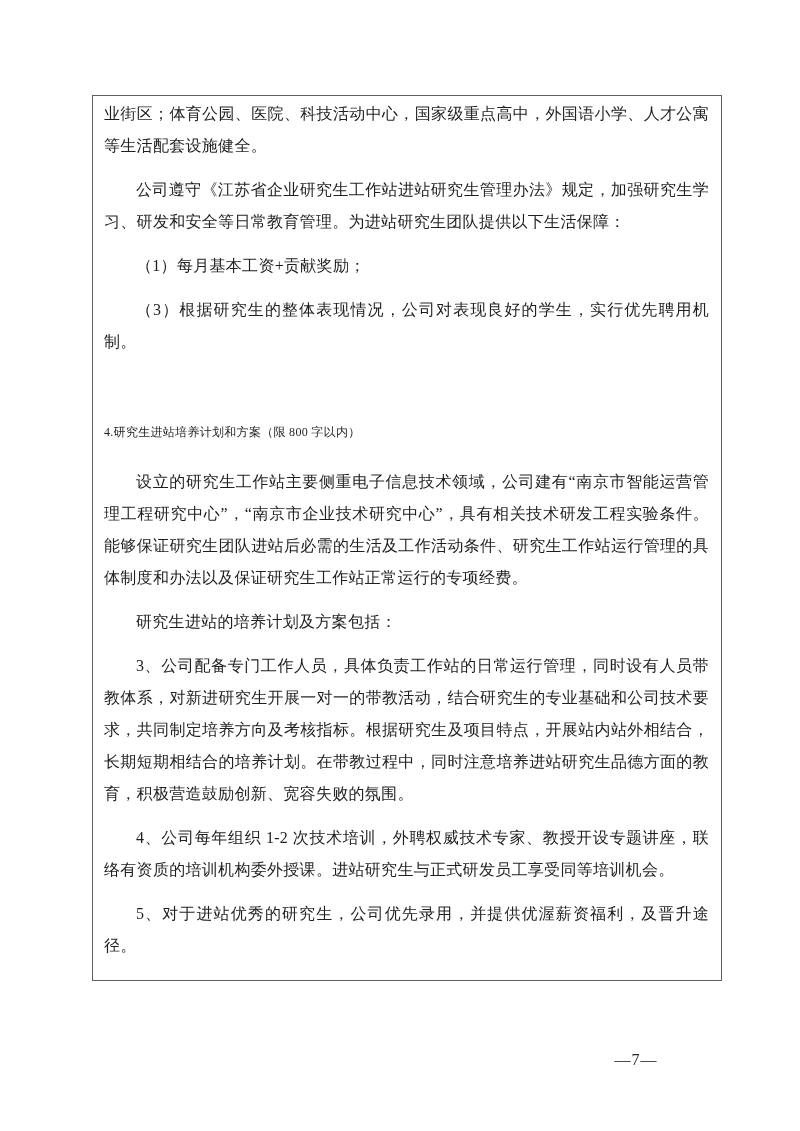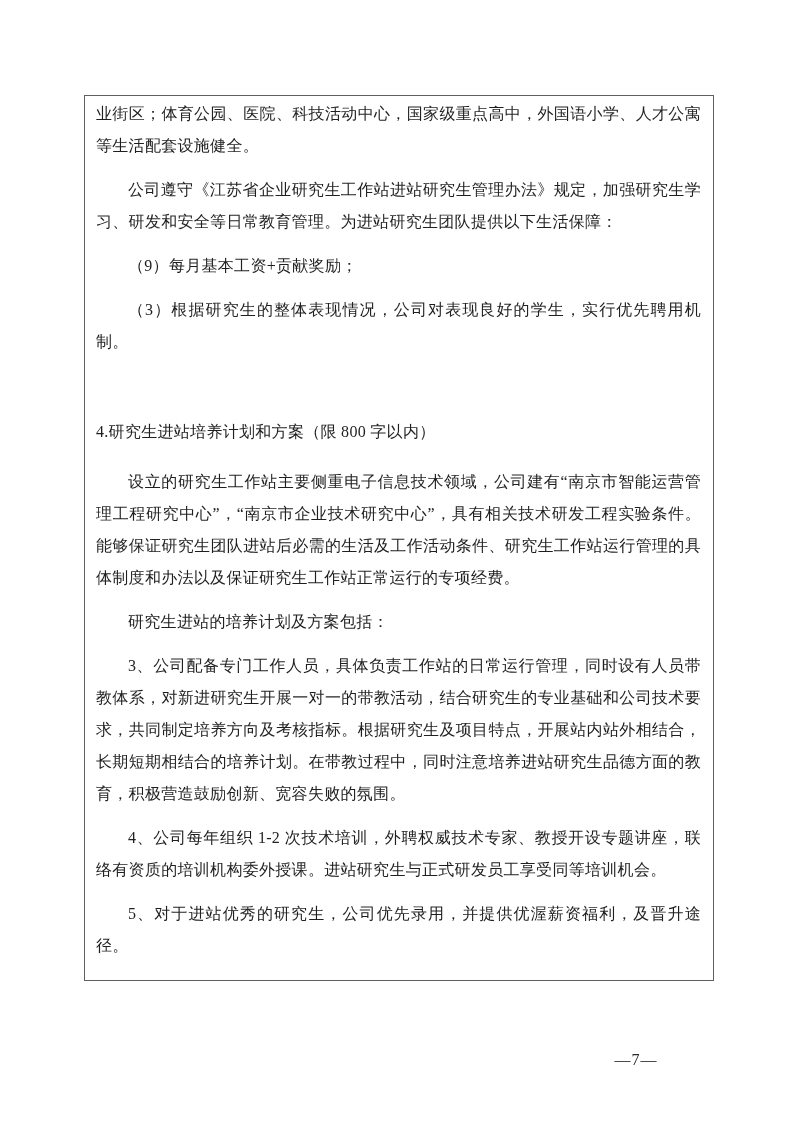--- a/index.html
+++ b/index.html
@@ -10,21 +10,21 @@
     width: 800px;
     height: 1131px;
     position: relative;
     background: #ffffff;
     font-family: "Liberation Serif", "DejaVu Serif", serif;
     color: #1f1f1f;
     overflow: hidden;
   }
   .form-table {
     position: absolute;
-    left: 84px;
+    left: 92px;
     top: 95px;
     width: 630px;
     height: 886px;
     box-sizing: border-box;
     border: 1px solid #606060;
     padding: 2px 12px 0 11px;
     background: #ffffff;
   }
   .para {
     margin: 0;
@@ -33,21 +33,21 @@
     text-align: justify;
     text-justify: inter-ideograph;
     letter-spacing: 0.3px;
   }
   .indent {
     text-indent: 2em;
     margin-top: 12px;
   }
   .section-heading {
     margin: 58px 0 0 0;
-    font-size: 16px;
+    font-size: 12px;
     line-height: 32px;
     text-align: left;
   }
   .first-body {
     margin-top: 18px;
   }
   .page-number {
     position: absolute;
     left: 596px;
     top: 1048px;
@@ -59,21 +59,21 @@
     letter-spacing: 1px;
   }
 </style>
 </head>
 <body>
 
 <div class="form-table">
 
   <p class="para">业街区；体育公园、医院、科技活动中心，国家级重点高中，外国语小学、人才公寓等生活配套设施健全。</p>
   <p class="para indent">公司遵守《江苏省企业研究生工作站进站研究生管理办法》规定，加强研究生学习、研发和安全等日常教育管理。为进站研究生团队提供以下生活保障：</p>
-  <p class="para indent">（9）每月基本工资+贡献奖励；</p>
+  <p class="para indent">（1）每月基本工资+贡献奖励；</p>
   <p class="para indent">（3）根据研究生的整体表现情况，公司对表现良好的学生，实行优先聘用机制。</p>
 
   <p class="para section-heading">4.研究生进站培养计划和方案（限 800 字以内）</p>
 
   <p class="para indent first-body">设立的研究生工作站主要侧重电子信息技术领域，公司建有“南京市智能运营管理工程研究中心”，“南京市企业技术研究中心”，具有相关技术研发工程实验条件。能够保证研究生团队进站后必需的生活及工作活动条件、研究生工作站运行管理的具体制度和办法以及保证研究生工作站正常运行的专项经费。</p>
   <p class="para indent">研究生进站的培养计划及方案包括：</p>
   <p class="para indent">3、公司配备专门工作人员，具体负责工作站的日常运行管理，同时设有人员带教体系，对新进研究生开展一对一的带教活动，结合研究生的专业基础和公司技术要求，共同制定培养方向及考核指标。根据研究生及项目特点，开展站内站外相结合，长期短期相结合的培养计划。在带教过程中，同时注意培养进站研究生品德方面的教育，积极营造鼓励创新、宽容失败的氛围。</p>
   <p class="para indent">4、公司每年组织 1-2 次技术培训，外聘权威技术专家、教授开设专题讲座，联络有资质的培训机构委外授课。进站研究生与正式研发员工享受同等培训机会。</p>
   <p class="para indent">5、对于进站优秀的研究生，公司优先录用，并提供优渥薪资福利，及晋升途径。</p>
 

